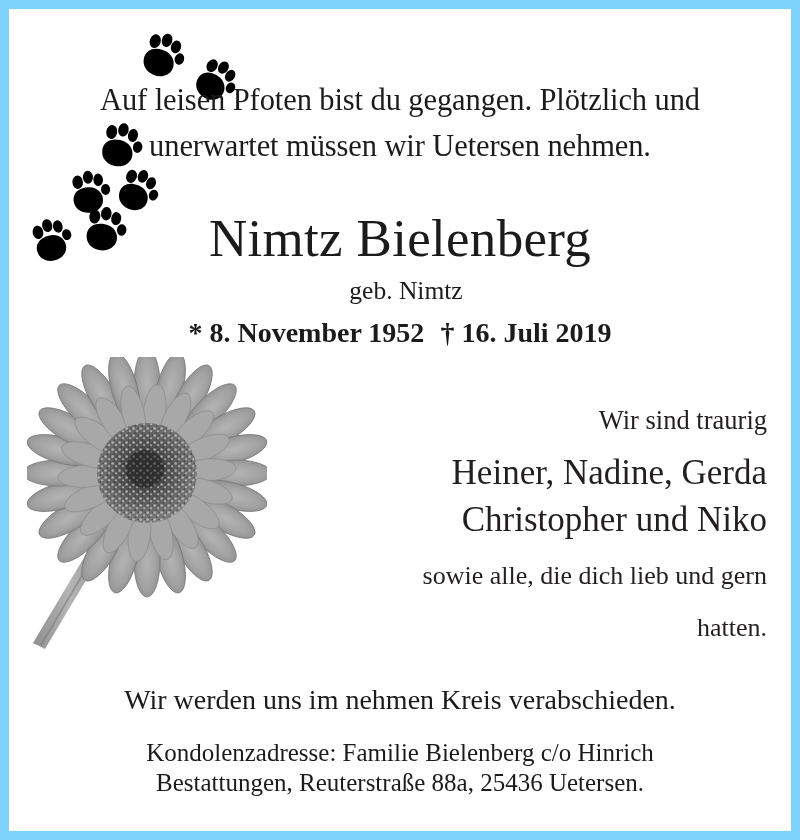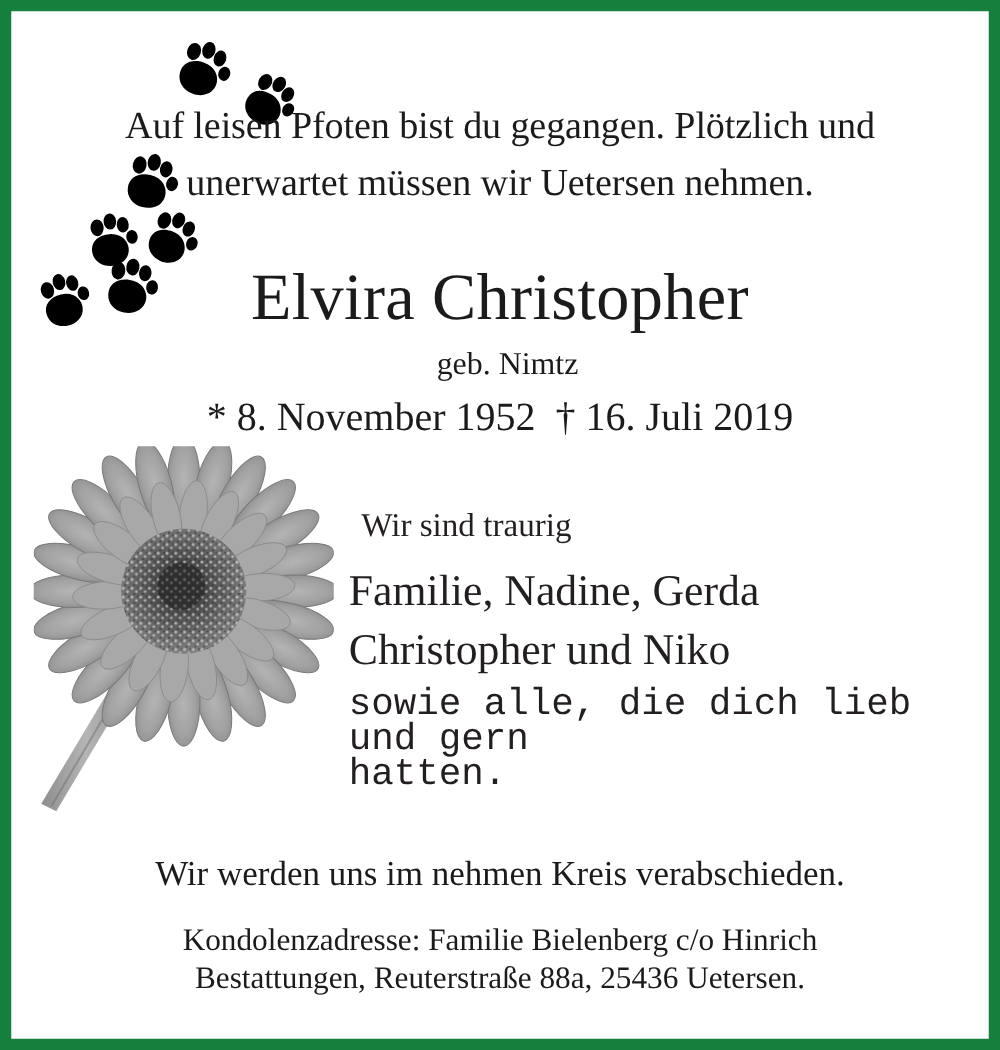--- a/index.html
+++ b/index.html
@@ -14,21 +14,21 @@
     color: #231f20;
     overflow: hidden;
   }
 
   
   .notice {
     position: relative;
     box-sizing: border-box;
     width: 800px;
     height: 840px;
-    background: #15803d;
+    background: #7dd3fc;
     padding: 9px;
   }
   .notice-inner {
     position: relative;
     box-sizing: border-box;
     width: 100%;
     height: 100%;
     background: #ffffff;
     overflow: hidden;
   }
@@ -54,54 +54,54 @@
 
   .maiden {
     left: 12px; right: 0; top: 266px;
     font-size: 25.5px;
     line-height: 32px;
     z-index: 5;
   }
 
   .dates {
     left: 0; right: 0; top: 306px;
-    font-size: 32px;
+    font-size: 28px;
     line-height: 36px;
     z-index: 5;
+    font-weight: bold;
   }
   .dates .sep { display: inline-block; width: 16px; }
 
   
   .family-block {
     position: absolute;
     left: 258px;
     top: 394px;
     width: 500px;
-    text-align: left;
+    text-align: right;
     z-index: 5;
   }
   .fam-intro {
     font-size: 26.5px;
     line-height: 34px;
     padding-left: 22px;
   }
   .fam-names {
     font-size: 35px;
     line-height: 47px;
     padding-left: 12px;
     margin-top: 12px;
     white-space: pre-line;
   }
   .fam-tail {
-    font-size: 30px;
-    line-height: 28px;
+    font-size: 26px;
+    line-height: 52px;
     padding-left: 12px;
     margin-top: 7px;
     white-space: pre-line;
-    font-family: Liberation Mono, monospace;
   }
 
   .farewell {
     left: 0; right: 0; top: 672px;
     font-size: 28px;
     line-height: 38px;
     z-index: 5;
   }
 
   .condolence {
@@ -367,31 +367,31 @@
         <circle cx="118" cy="112" r="19" fill="#2d2d2d" opacity="0.85"></circle>
         <circle cx="118" cy="112" r="19" fill="url(#granule)" opacity="0.35"></circle>
       </svg>
     </div>
 
     <div class="txt intro">
       <div>Auf leisen Pfoten bist du gegangen. Plötzlich und</div>
       <div>unerwartet müssen wir Uetersen nehmen.</div>
     </div>
 
-    <div class="txt name">Elvira Christopher</div>
+    <div class="txt name">Nimtz Bielenberg</div>
 
     <div class="txt maiden">geb. Nimtz</div>
 
     <div class="txt dates">
       <span>* 8. November 1952</span><span class="sep"></span><span>† 16. Juli 2019</span>
     </div>
 
     <div class="family-block">
       <div class="fam-intro">Wir sind traurig</div>
-      <div class="fam-names">Familie, Nadine, Gerda
+      <div class="fam-names">Heiner, Nadine, Gerda
 Christopher und Niko</div>
       <div class="fam-tail">sowie alle, die dich lieb und gern
 hatten.</div>
     </div>
 
     <div class="txt farewell">Wir werden uns im nehmen Kreis verabschieden.</div>
 
     <div class="txt condolence">Kondolenzadresse: Familie Bielenberg c/o Hinrich
 Bestattungen, Reuterstraße 88a, 25436 Uetersen.</div>
 

